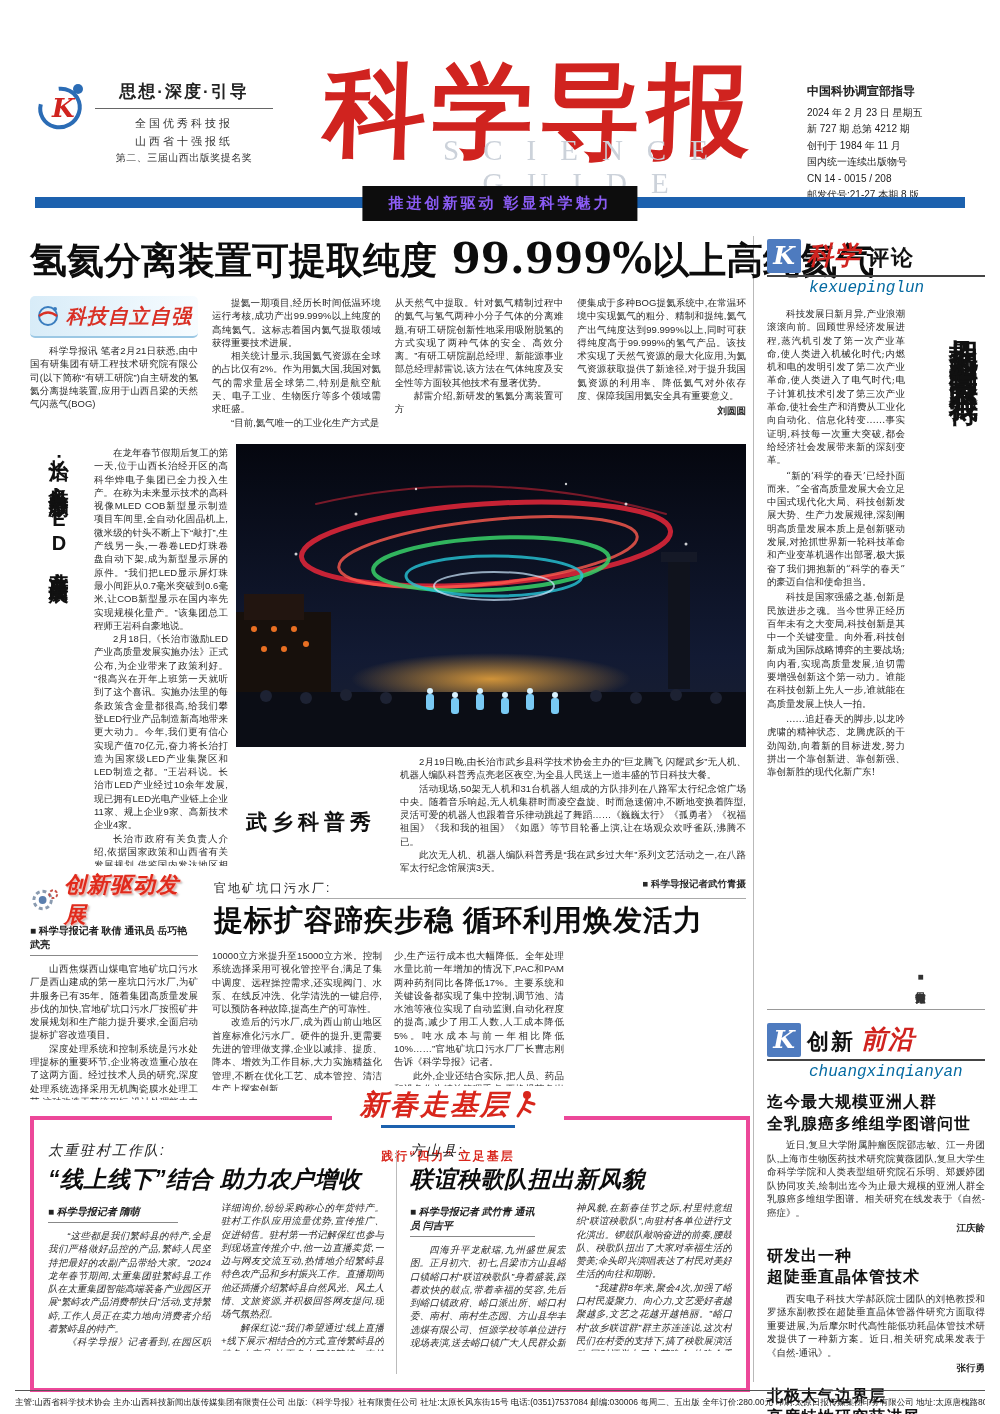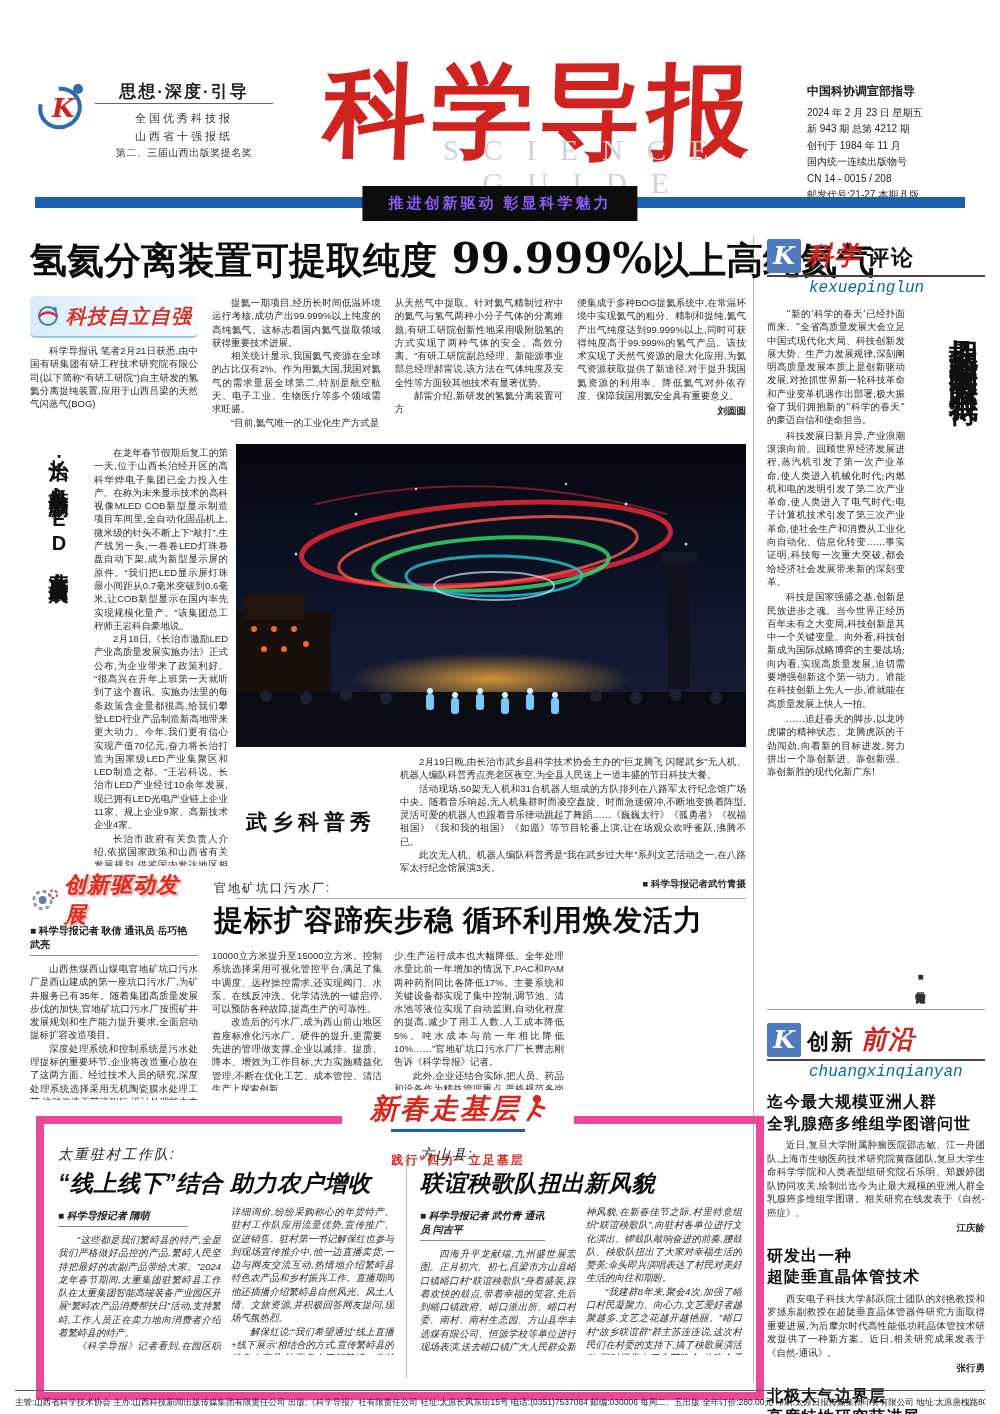--- a/index.html
+++ b/index.html
@@ -5,21 +5,21 @@
   html,body{margin:0;padding:0;background:#e9e9e9;}
   .page{position:relative;width:1000px;height:1414px;margin:0 auto;background:#fff;
         font-family:"Liberation Sans",sans-serif;color:#222;overflow:hidden;}
   
   .masthead{position:absolute;top:52px;left:35px;right:35px;height:142px;display:flex;}
   .mast-left{width:238px;padding-top:28px;}
   .mast-left-row{display:flex;align-items:flex-start;gap:8px;}
   .logo{flex:0 0 52px;}
   .slogan-block{flex:1;text-align:center;}
   .slogan{font-size:17px;font-weight:bold;letter-spacing:2px;color:#222;
-          border-bottom:1px solid #666;margin-bottom:6px;}
+          border-bottom:1px solid #666;padding-bottom:5px;margin-bottom:6px;}
   .honor{font-size:11px;letter-spacing:3px;color:#333;line-height:1.6;}
   .honor.small{font-size:10px;letter-spacing:0.5px;}
   .mast-title{flex:1;position:relative;text-align:center;padding-top:0;}
   .paper-title{font-family:"DejaVu Serif",serif;font-weight:bold;color:#d0231f;
                font-size:102px;line-height:1.15;letter-spacing:6px;transform:skewX(-2deg);}
   .paper-en{position:absolute;left:95px;bottom:-6px;color:#ccd2da;font-size:29px;
             letter-spacing:24px;font-family:"Liberation Serif",serif;}
   .mast-issue{width:158px;padding-top:30px;font-size:10px;line-height:1.65;color:#222;}
   .mast-issue .guide{font-weight:bold;font-size:12px;margin-bottom:3px;}
   
@@ -61,21 +61,21 @@
   .badge-idv{display:flex;align-items:center;gap:5px;height:40px;}
   .badge-idv-text{color:#e02a1c;font-weight:900;font-style:italic;font-size:22px;letter-spacing:1px;
                   text-shadow:1px 1px 0 #f5b1a9,2px 2px 2px rgba(60,60,60,.35);}
   .byline{font-size:10px;font-weight:bold;color:#222;padding:4px 0 3px 0;border-bottom:1px solid #888;
           margin-bottom:6px;}
   .w-right{position:absolute;left:182px;top:0;width:534px;height:218px;}
   .kicker{font-size:12px;color:#222;letter-spacing:2px;margin:0 0 4px 2px;}
   .w-headline{font-size:29px;font-weight:900;color:#0c0c0c;letter-spacing:1px;margin:0 0 8px 2px;white-space:nowrap;}
   .w-cols{display:grid;grid-template-columns:1fr 1fr 1fr;gap:12px;height:142px;overflow:hidden;}
   
-  .base-box{position:absolute;top:884px;left:6px;width:712px;height:268px;border:8px solid #ec4899;}
+  .base-box{position:absolute;top:884px;left:0;width:712px;height:268px;border:4px solid #ec4899;}
   .base-badge{position:absolute;top:-34px;left:298px;width:220px;text-align:center;background:#fff;padding:0 6px;}
   .base-badge-main{display:flex;align-items:center;justify-content:center;gap:4px;}
   .base-badge-text{color:#d8261c;font-weight:900;font-style:italic;font-size:28px;
                    font-family:"DejaVu Serif",serif;letter-spacing:2px;}
   .base-badge-sub{color:#d8261c;font-weight:bold;font-size:12px;letter-spacing:2px;
                   border-top:3px solid #1c61ae;display:inline-block;padding-top:20px;margin-top:1px;}
   .base-art{position:absolute;top:22px;bottom:10px;font-style:italic;}
   .base-art.left{left:14px;width:336px;}
   .base-art.right{left:376px;width:322px;}
   .base-div{position:absolute;left:362px;top:30px;bottom:14px;border-left:1px solid #bbb;}
@@ -130,21 +130,21 @@
         </div>
       </div>
     </div>
     <div class="mast-title">
       <div class="paper-title">科学导报</div>
       <div class="paper-en">SCIENCE GUIDE</div>
     </div>
     <div class="mast-issue">
       <div class="guide">中国科协调宣部指导</div>
       <div>2024 年 2 月 23 日 星期五</div>
-      <div>新 943 期  总第 4212 期</div>
+      <div>新 727 期  总第 4212 期</div>
       <div>创刊于 1984 年 11 月</div>
       <div>国内统一连续出版物号</div>
       <div>CN 14 - 0015 / 208</div>
       <div>邮发代号:21-27  本期 8 版</div>
     </div>
   </div>
   <div class="blueband"></div>
   <div class="motto">推进创新驱动  彰显科学魅力</div>
 
   <div class="main">
@@ -368,22 +368,22 @@
 
       <div>
         <div class="k-badge">
           <span class="k-sq">K</span>
           <span class="k-red">科学</span>
           <span class="k-black">评论</span>
         </div>
         <div class="k-py">kexuepinglun</div>
         <div class="review-flex">
           <div class="review-text tx">
+              <p>科技发展日新月异,产业浪潮滚滚向前。回顾世界经济发展进程,蒸汽机引发了第一次产业革命,使人类进入机械化时代;内燃机和电的发明引发了第二次产业革命,使人类进入了电气时代;电子计算机技术引发了第三次产业革命,使社会生产和消费从工业化向自动化、信息化转变……事实证明,科技每一次重大突破,都会给经济社会发展带来新的深刻变革。</p>
               <p>“新的‘科学的春天’已经扑面而来。”全省高质量发展大会立足中国式现代化大局、科技创新发展大势、生产力发展规律,深刻阐明高质量发展本质上是创新驱动发展,对抢抓世界新一轮科技革命和产业变革机遇作出部署,极大振奋了我们拥抱新的“科学的春天”的豪迈自信和使命担当。</p>
-              <p>科技发展日新月异,产业浪潮滚滚向前。回顾世界经济发展进程,蒸汽机引发了第一次产业革命,使人类进入机械化时代;内燃机和电的发明引发了第二次产业革命,使人类进入了电气时代;电子计算机技术引发了第三次产业革命,使社会生产和消费从工业化向自动化、信息化转变……事实证明,科技每一次重大突破,都会给经济社会发展带来新的深刻变革。</p>
               <p>科技是国家强盛之基,创新是民族进步之魂。当今世界正经历百年未有之大变局,科技创新是其中一个关键变量。向外看,科技创新成为国际战略博弈的主要战场;向内看,实现高质量发展,迫切需要增强创新这个第一动力。谁能在科技创新上先人一步,谁就能在高质量发展上快人一拍。</p>
               <p>……追赶春天的脚步,以龙吟虎啸的精神状态、龙腾虎跃的干劲闯劲,向着新的目标进发,努力拼出一个靠创新进、靠创新强、靠创新胜的现代化新广东!</p>
             </div>
           <div class="review-vcol">
             <div class="review-vtitle">拥抱新的『科学的春天』时不我待</div>
             <div class="review-vbyline">■ 南方日报评论员</div>
           </div>
         </div>
       </div>
 

